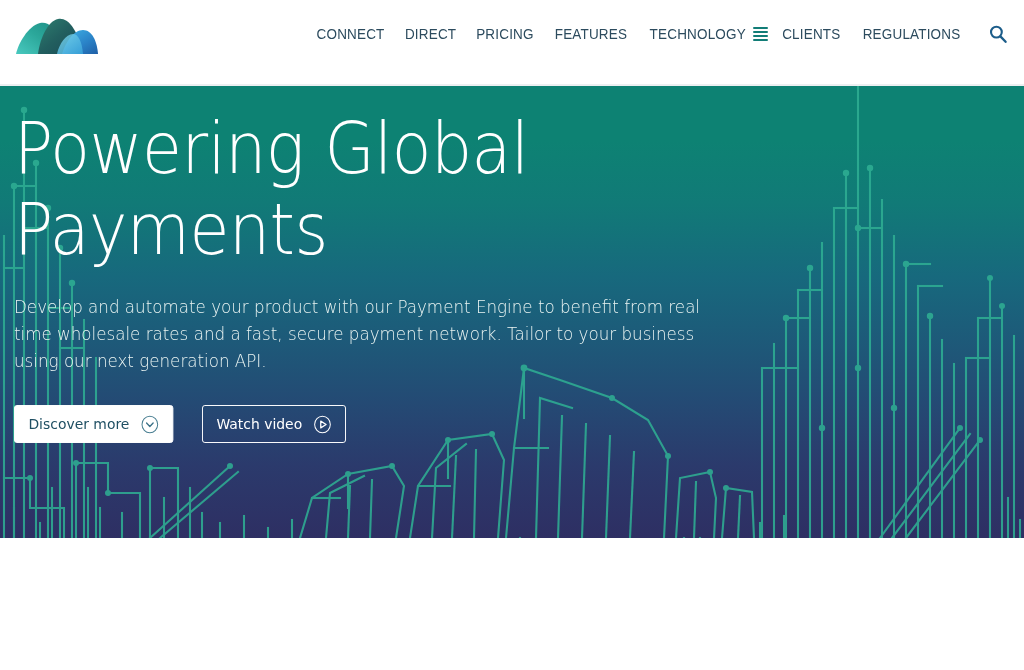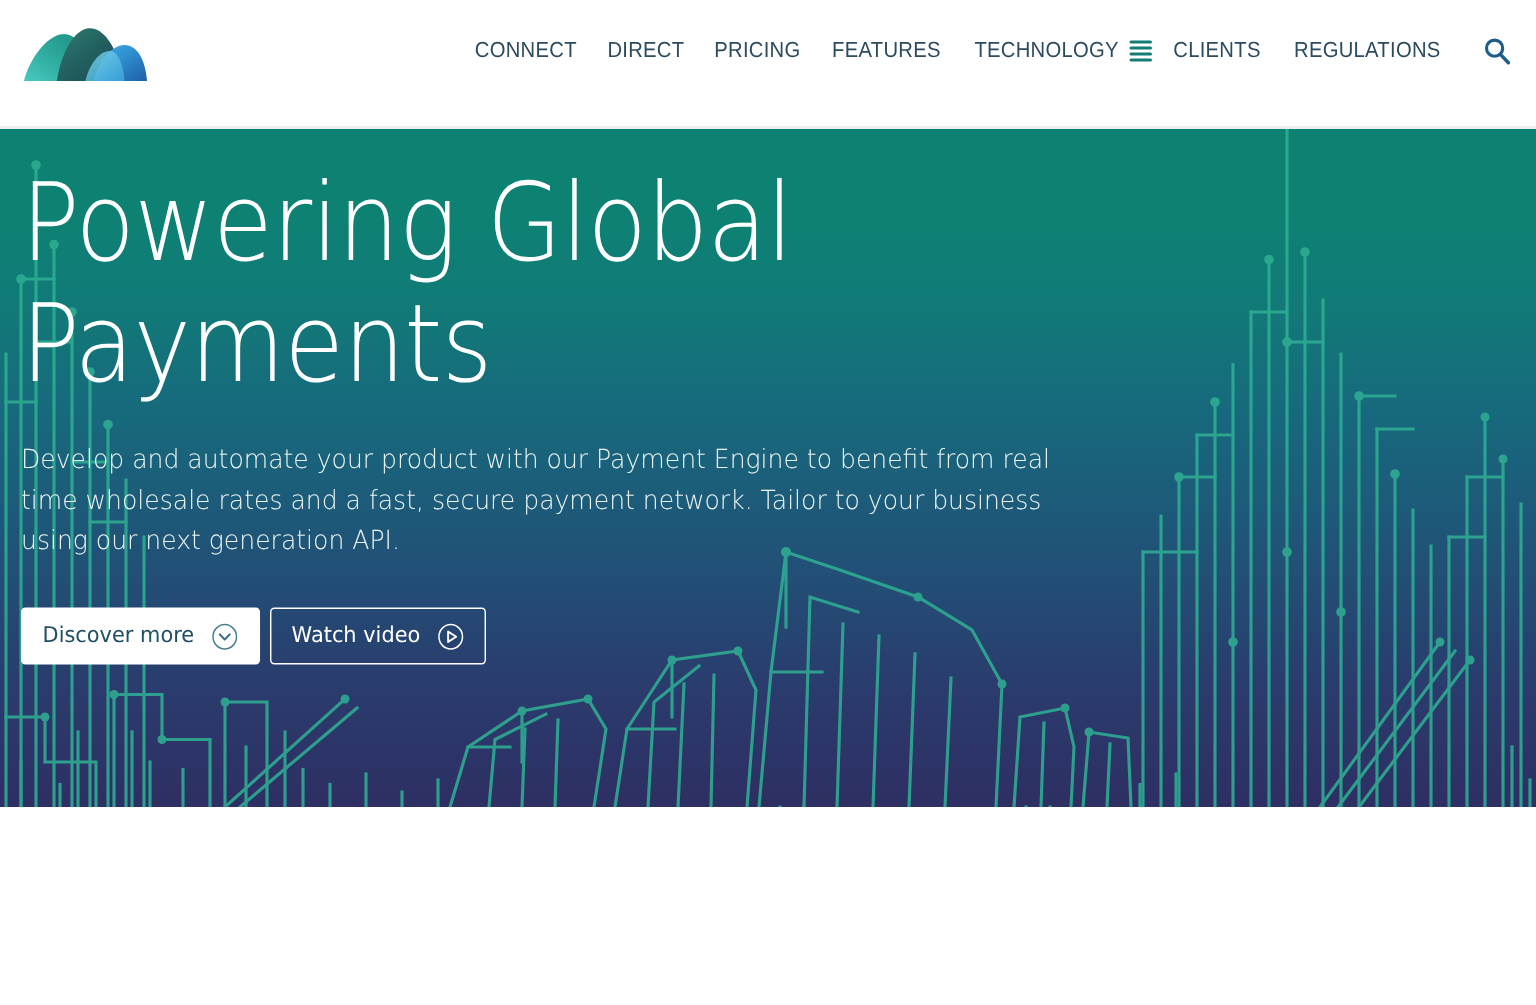--- a/index.html
+++ b/index.html
@@ -153,20 +153,21 @@
     color: #eaf4f2;
     max-width: 752px;
     transform: scaleX(0.955);
     transform-origin: left center;
   }
 
   .hero-actions {
     margin-top: 30px;
     display: flex;
     align-items: center;
+    gap: 22px;
   }
 
   .btn {
     display: inline-flex;
     align-items: center;
     gap: 12px;
     height: 38px;
     padding: 0 14px;
     border-radius: 3px;
     font-family: "DejaVu Sans", sans-serif;

